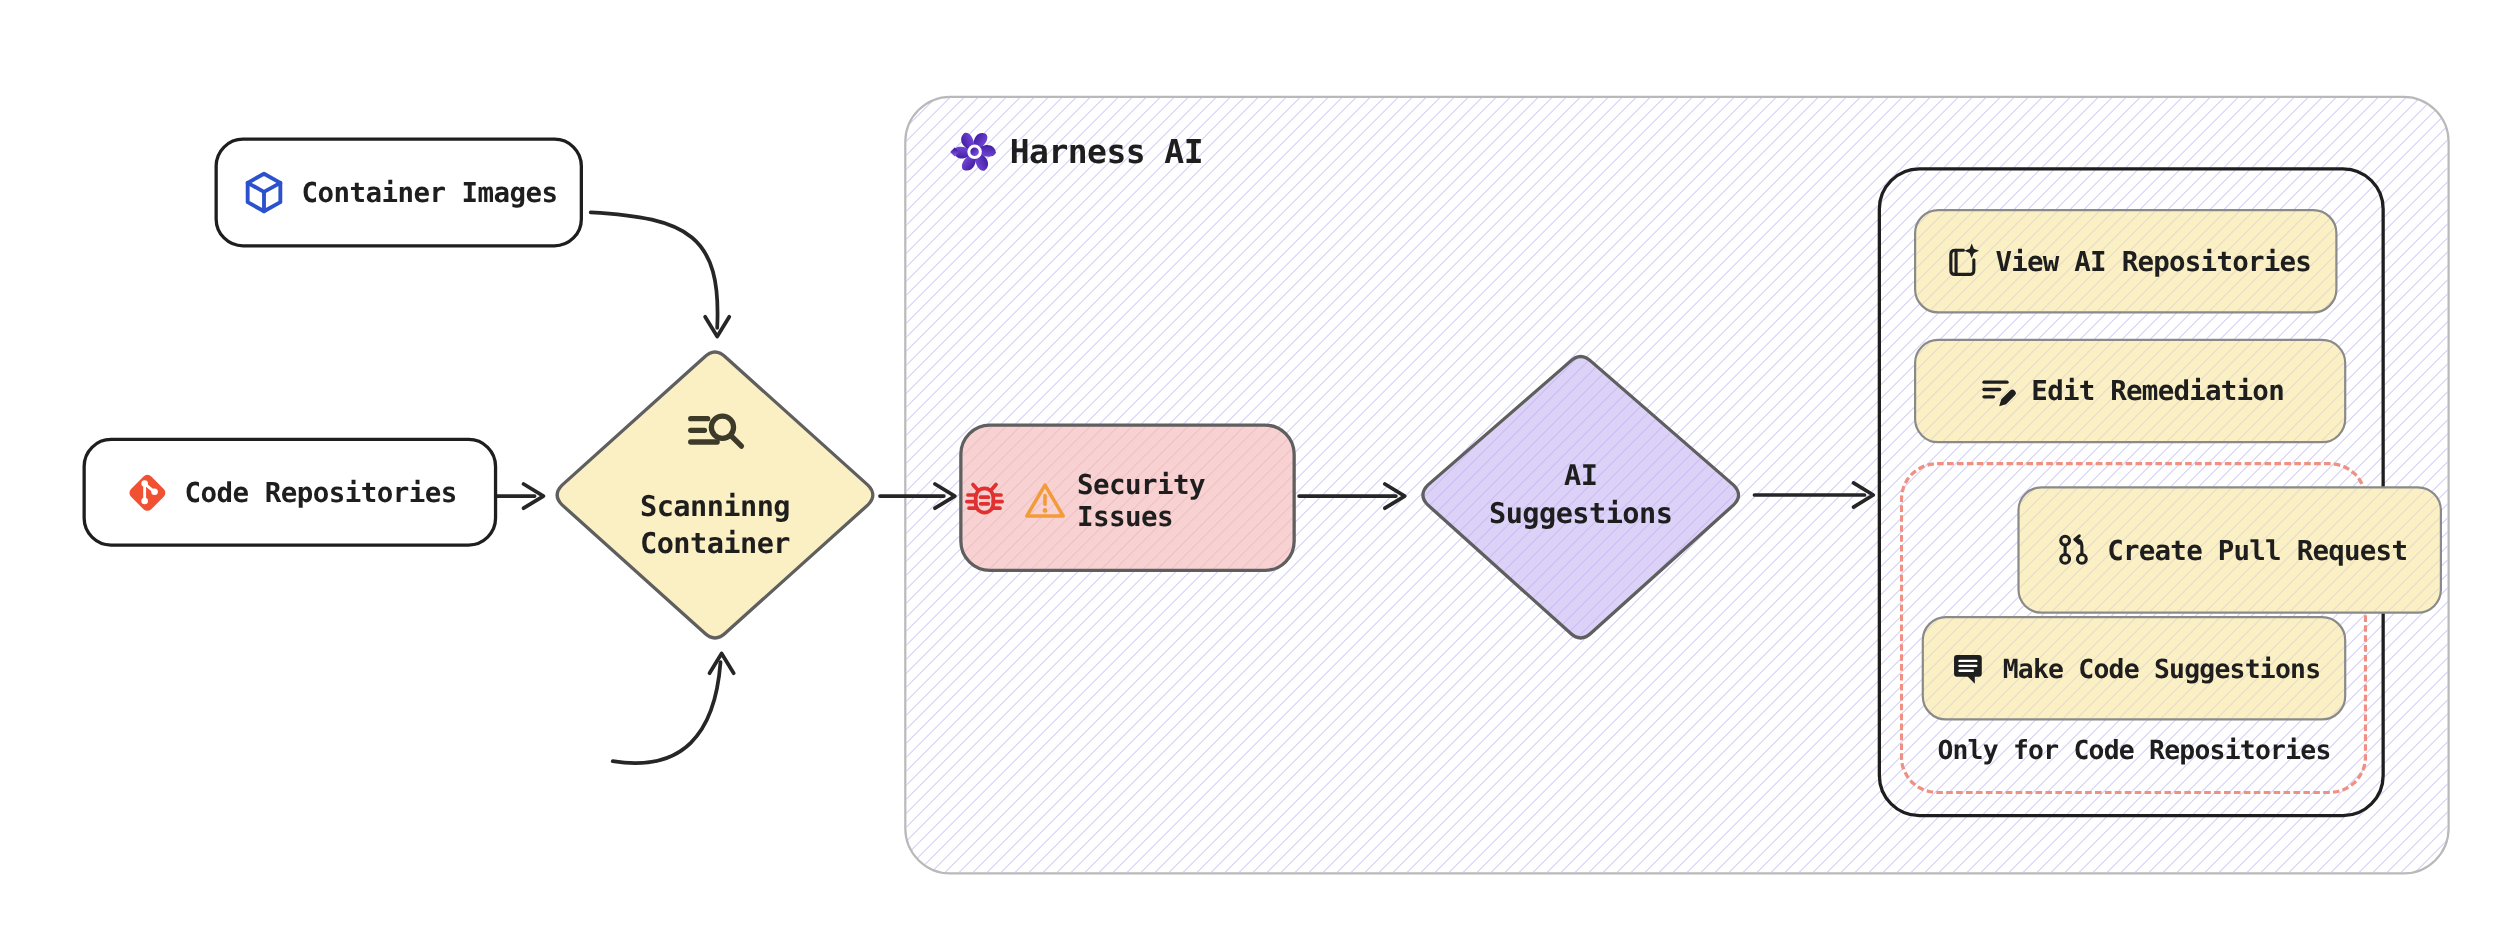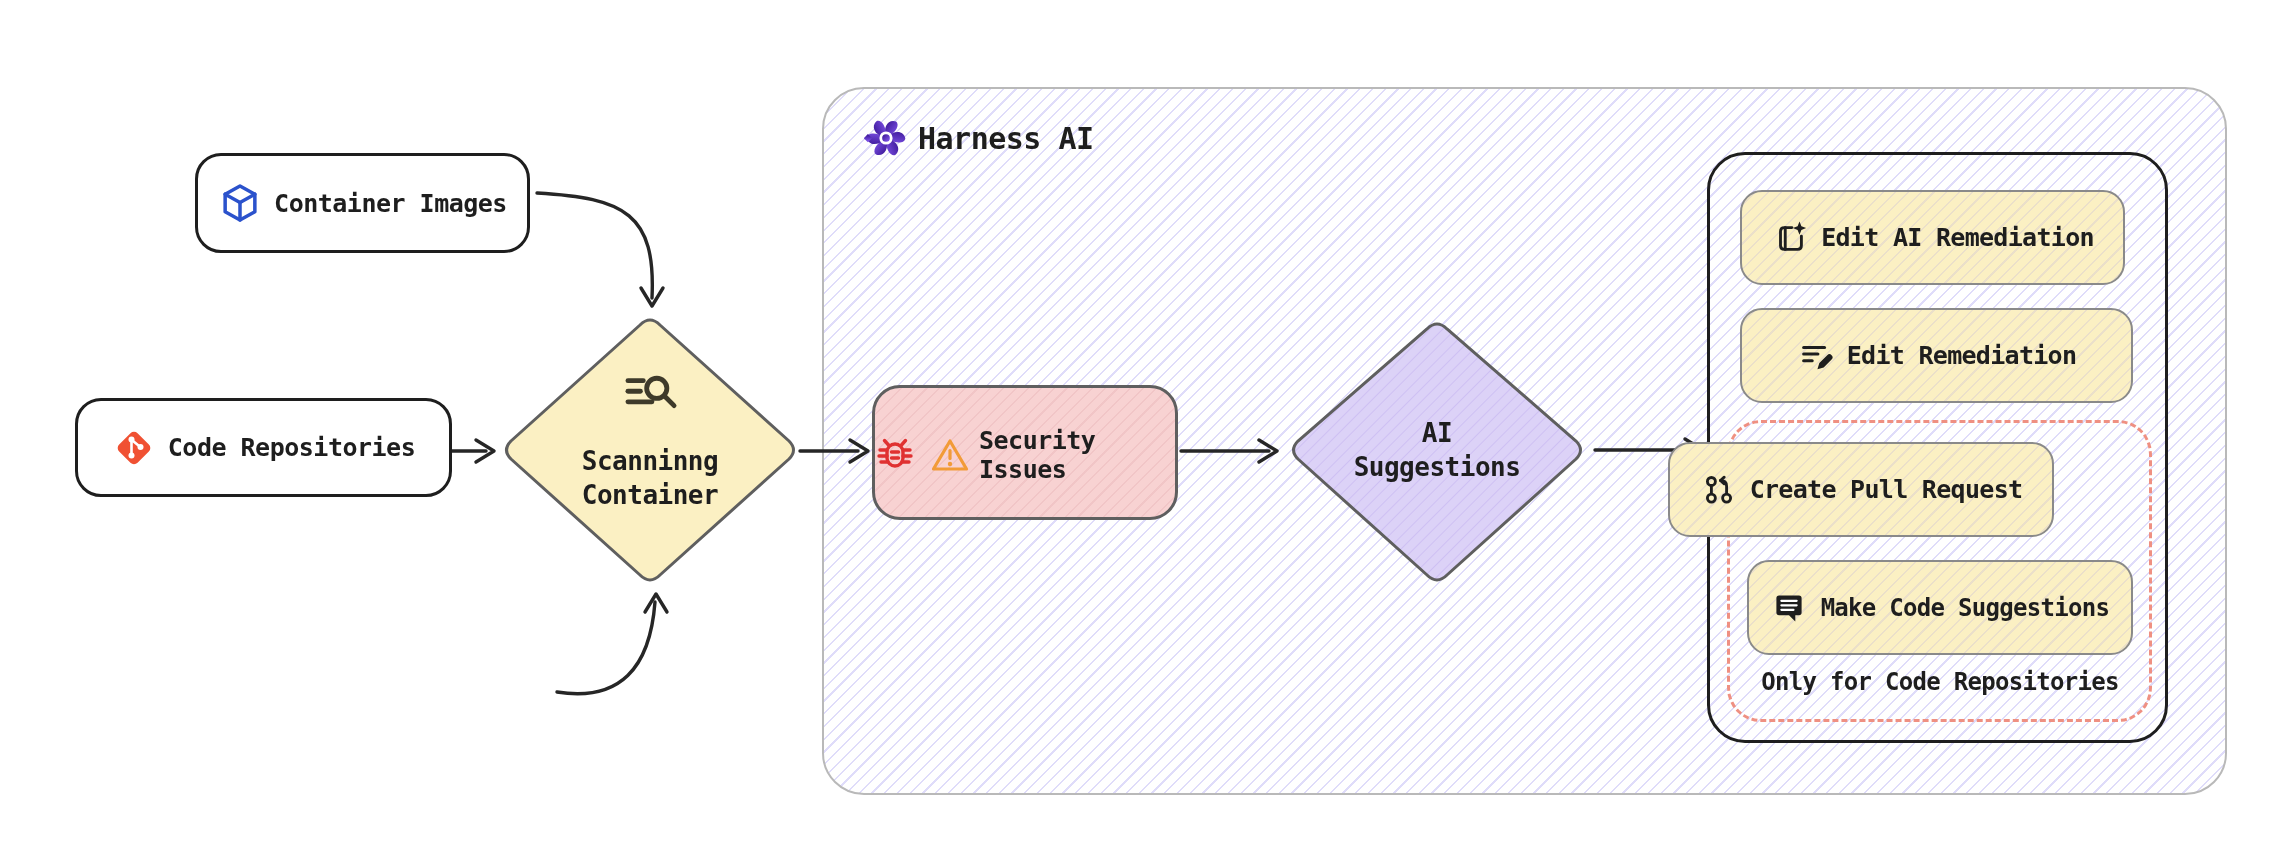--- a/index.html
+++ b/index.html
@@ -90,21 +90,21 @@
         <path d="M24 24 C20 11 27 3 35 6 C39 9 36 18 24 24 Z" transform="rotate(240 24 24)"></path>
         <path d="M24 24 C20 11 27 3 35 6 C39 9 36 18 24 24 Z" transform="rotate(300 24 24)"></path>
         <rect x="1" y="21" width="6.4" height="6.4" transform="rotate(45 4.2 24.2)"></rect>
       </g>
       <circle cx="24" cy="24" r="7.2" fill="#ffffff"></circle>
       <circle cx="24" cy="24" r="4.2" fill="url(#hg)"></circle>
     </svg>
     <span class="harness-title">Harness AI</span>
   </div>
 
-  <div class="abs src-node" style="left:195px;top:125px;width:335px;height:100px;margin-top:28px;">
+  <div class="abs src-node" style="left:195px;top:125px;width:335px;height:100px;">
     <svg width="44" height="44" viewBox="0 0 40 40" fill="none" stroke="#2b52cc" stroke-width="3.2" stroke-linejoin="round" stroke-linecap="round">
       <path d="M20 4.5 L33.5 12 V28 L20 35.5 L6.5 28 V12 Z"></path>
       <path d="M6.5 12 L20 19.5 L33.5 12"></path>
       <path d="M20 19.5 V35.5"></path>
     </svg>
     <span class="src-label">Container Images</span>
   </div>
 
   <div class="abs src-node" style="left:75px;top:398px;width:377px;height:99px;">
     <svg width="44" height="44" viewBox="0 0 44 44">
@@ -175,34 +175,34 @@
     <div>AI</div>
     <div>Suggestions</div>
   </div>
 
   <div class="abs yellow-btn" style="left:1740px;top:190px;width:385px;height:95px;">
     <svg width="38" height="38" viewBox="0 0 40 40" fill="none" stroke="#1e1e1e" stroke-width="3" stroke-linecap="round" stroke-linejoin="round">
       <path d="M22 9 H14 Q10 9 10 13 V28 Q10 32 14 32 H28 Q32 32 32 28 V18"></path>
       <path d="M15 9 V32"></path>
       <path d="M30 2.5 L32 7.5 L37 9.5 L32 11.5 L30 16.5 L28 11.5 L23 9.5 L28 7.5 Z" fill="#1e1e1e" stroke="none"></path>
     </svg>
-    <span class="btn-label">Edit AI Remediation</span>
+    <span class="btn-label">View AI Repositories</span>
   </div>
 
   <div class="abs yellow-btn" style="left:1740px;top:308px;width:393px;height:95px;text-align:right;">
     <svg width="38" height="38" viewBox="0 0 40 40" fill="none" stroke="#1e1e1e" stroke-width="3.2" stroke-linecap="round">
       <path d="M7 11 H29"></path>
         <path d="M7 18 H22"></path>
         <path d="M7 25 H16"></path>
       <path d="M21.5 34 l2-6.6 8.3-8.3 a3.25 3.25 0 0 1 4.6 4.6 l-8.3 8.3 z" fill="#1e1e1e" stroke="none"></path>
     </svg>
     <span class="btn-label">Edit Remediation</span>
   </div>
 
-  <div class="abs yellow-btn" style="left:1668px;top:442px;width:386px;height:95px;">
+  <div class="abs yellow-btn" style="left:1834px;top:442px;width:386px;height:116px;">
     <svg width="38" height="38" viewBox="0 0 40 40" fill="none" stroke="#1e1e1e" stroke-width="3" stroke-linecap="round" stroke-linejoin="round">
       <circle cx="12" cy="11" r="4.2"></circle>
       <path d="M12 15.5 V24"></path>
       <circle cx="12" cy="28.5" r="4.2"></circle>
       <circle cx="28" cy="28.5" r="4.2"></circle>
       <path d="M28 24 V16 Q28 10 21.5 10"></path>
       <path d="M25.5 6.5 L21.5 10 L25.5 13.5"></path>
     </svg>
     <span class="btn-label">Create Pull Request</span>
   </div>

